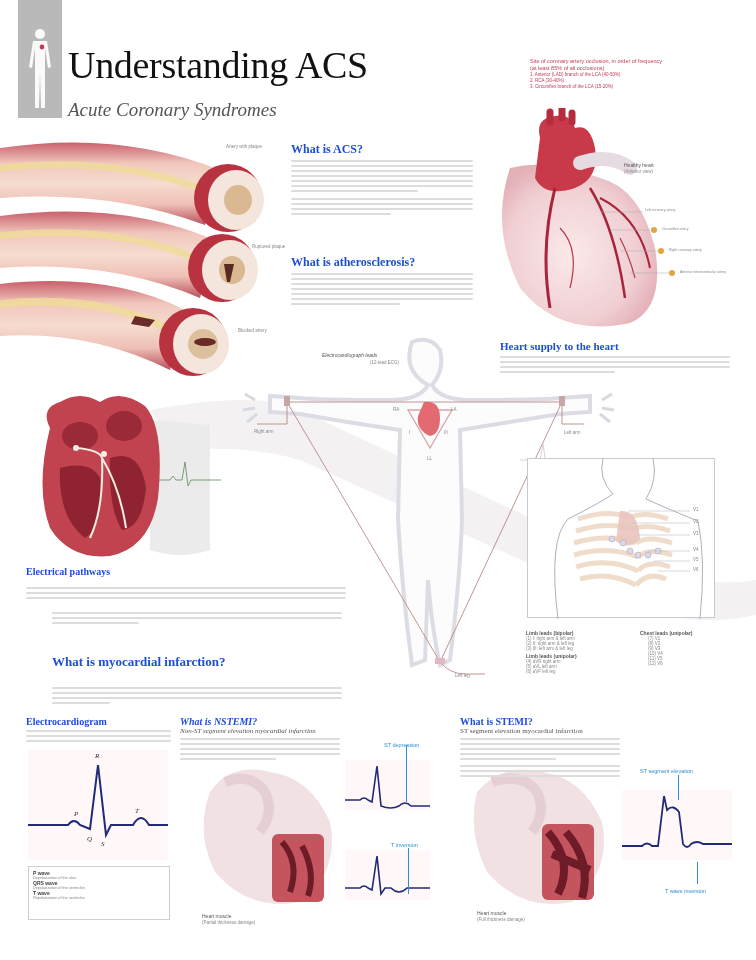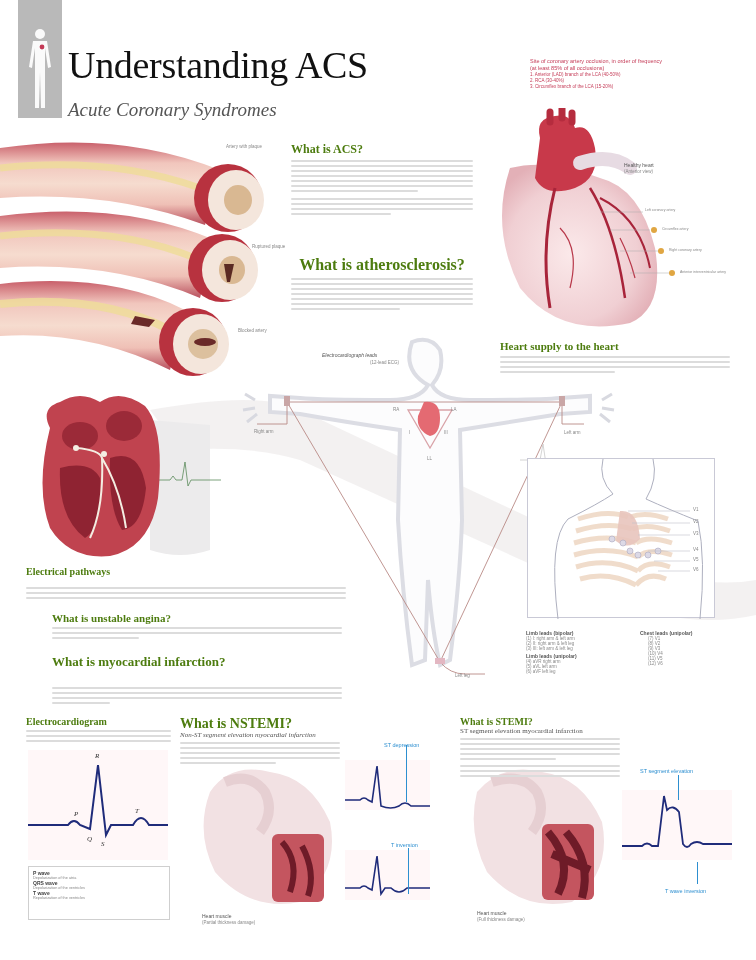--- a/index.html
+++ b/index.html
@@ -5,21 +5,21 @@
   * { box-sizing: border-box; margin: 0; padding: 0; }
   html, body { width: 756px; height: 960px; background: #ffffff; overflow: hidden; }
   body { position: relative; font-family: "Liberation Serif", serif; color: #222; }
   .abs { position: absolute; }
 
   
   .figure-strip { left: 18px; top: 0; width: 44px; height: 118px; background: #b9b9b9; }
   .title { left: 68px; top: 46px; font-size: 38px; color: #111; letter-spacing: -0.3px; line-height: 1; }
   .subtitle { left: 68px; top: 90px; font-size: 19px; font-style: italic; color: #555; line-height: 1; margin-top: 10px; }
 
-  .h2 { font-family: "Liberation Serif", serif; font-weight: bold; color: #4d7c0f; line-height: 1.1; }
+  .h2 { font-family: "Liberation Serif", serif; font-weight: bold; color: #1d4ed8; line-height: 1.1; }
   .greyline { height: 2px; background: #dcdcdc; margin-bottom: 3px; border-radius: 1px; }
   .label { font-family: "Liberation Sans", sans-serif; font-size: 5px; color: #777; line-height: 1.2; }
   .label-sm { font-family: "Liberation Sans", sans-serif; font-size: 4.5px; color: #888; }
   .blue-label { font-family: "Liberation Sans", sans-serif; font-size: 5.5px; color: #2d8fd0; }
   .red-text { font-family: "Liberation Sans", sans-serif; font-size: 5.5px; color: #c43a56; line-height: 1.3; }
 
   .ekg-box { background-color: #fff7f8;
     background-image: linear-gradient(#f2cfd6 0.5px, transparent 0.5px), linear-gradient(90deg, #f2cfd6 0.5px, transparent 0.5px);
     background-size: 8px 8px; }
   .legend-box { border: 1px solid #cfcfcf; background: #fff; }
@@ -101,21 +101,21 @@
       <div class="greyline" style="width:70%"></div>
     <div style="height:3px"></div>
     <div class="greyline"></div>
       <div class="greyline"></div>
       <div class="greyline"></div>
       <div class="greyline" style="width:55%"></div>
   </div>
 </div>
 
 <div class="abs" style="left:291px; top:256px; width:182px;">
-  <div class="h2" style="font-size:16px; margin-bottom:4px;text-align:center;">What is atherosclerosis?</div>
+  <div class="h2" style="font-size:12px; margin-bottom:4px;">What is atherosclerosis?</div>
   <div>
     <div class="greyline"></div>
       <div class="greyline"></div>
       <div class="greyline"></div>
       <div class="greyline"></div>
     <div class="greyline"></div>
       <div class="greyline"></div>
       <div class="greyline" style="width:60%"></div>
   </div>
 </div>
@@ -217,21 +217,20 @@
 
 <div class="abs" style="left:26px; top:566px; width:320px;">
   <div class="h2" style="font-size:10px; margin-bottom:10px;">Electrical pathways</div>
   <div>
     <div class="greyline"></div>
       <div class="greyline"></div>
       <div class="greyline"></div>
   </div>
 </div>
 <div class="abs" style="left:52px; top:612px; width:290px;">
-  <div class="h2" style="font-size:11px; margin-bottom:3px;">What is unstable angina?</div>
   <div>
     <div class="greyline"></div>
       <div class="greyline"></div>
       <div class="greyline" style="width:30%"></div>
   </div>
 </div>
 <div class="abs" style="left:52px; top:655px; width:290px;">
   <div class="h2" style="font-size:13px; margin-bottom:18px;">What is myocardial infarction?</div>
   <div>
     <div class="greyline"></div>
@@ -331,21 +330,21 @@
   <div class="label-sm" style="font-size:3.8px;">Repolarization of the ventricles</div>
 </div>
 
 <svg class="abs" style="left:190px; top:762px;" width="150" height="150" viewBox="0 0 150 150">
   <path d="M20 30 Q40 0 80 10 Q120 15 140 60 Q150 110 110 140 Q60 150 25 110 Q5 70 20 30Z" fill="#f2e1e3"></path>
   <path d="M35 20 Q60 10 75 30 Q85 50 70 70" stroke="#e6cfd2" stroke-width="10" fill="none"></path>
   <rect x="82" y="72" width="52" height="68" rx="6" fill="#c4555f"></rect>
   <path d="M92 80 Q110 100 100 130 M112 84 Q126 110 118 134" stroke="#6e1b28" stroke-width="6" fill="none"></path>
 </svg>
 <div class="abs" style="left:180px; top:716px; width:160px;">
-  <div class="h2" style="font-size:14px;">What is NSTEMI?</div>
+  <div class="h2" style="font-size:10px;font-style:italic;">What is NSTEMI?</div>
   <div style="font-size:7px; color:#555; margin-bottom:3px;font-style:italic;">Non-ST segment elevation myocardial infarction</div>
   <div>
     <div class="greyline"></div>
       <div class="greyline"></div>
       <div class="greyline"></div>
       <div class="greyline"></div>
       <div class="greyline" style="width:60%"></div>
   </div>
 </div>
 <div class="abs label" style="left:202px; top:913px; color:#555;">Heart muscle</div>

